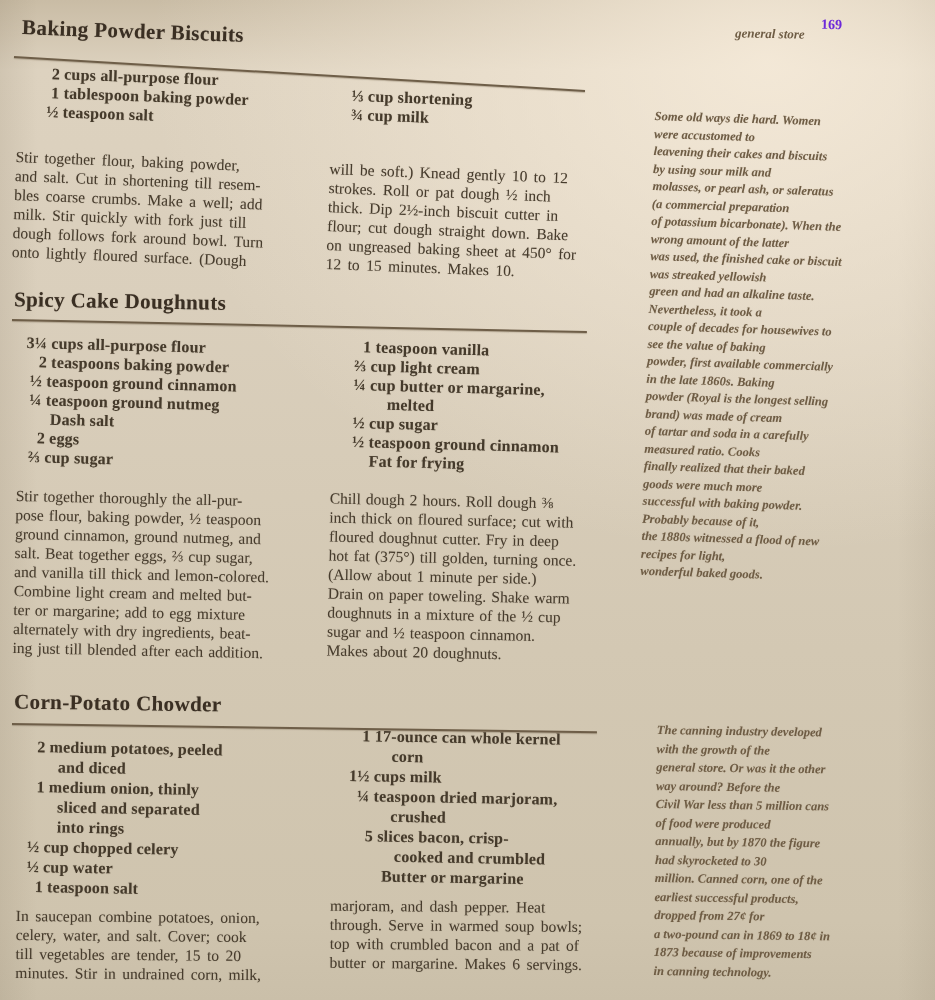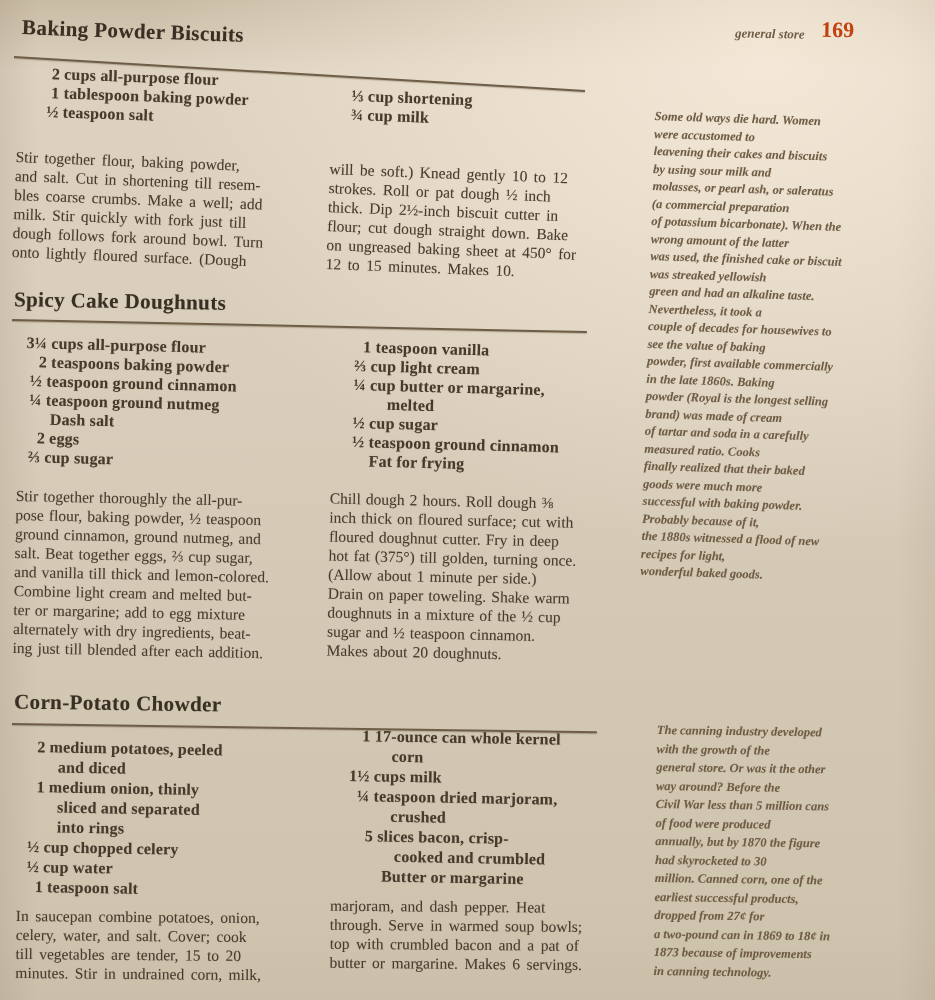--- a/index.html
+++ b/index.html
@@ -37,21 +37,21 @@
   .note{
     position:absolute;white-space:pre-line;font-style:italic;font-weight:bold;
     font-size:12.5px;color:#6e5c44;transform-origin:left top;
     text-shadow:0 0 1px rgba(110,92,68,.25);
   }
   .running-head{
     position:absolute;left:735px;top:26px;font-style:italic;font-weight:bold;
     font-size:13px;color:#6e5c44;transform:rotate(1deg);
   }
   .page-number{
-    position:absolute;left:821px;top:17px;font-size:22px;font-weight:bold;color:#c2410c;
+    position:absolute;left:821px;top:17px;font-size:14px;font-weight:bold;color:#6d28d9;
     transform:rotate(1deg);
   }
 </style>
 </head>
 <body>
 
 <div class="page">
 
   <div class="running-head">general store</div>
   <div class="page-number">169</div>

